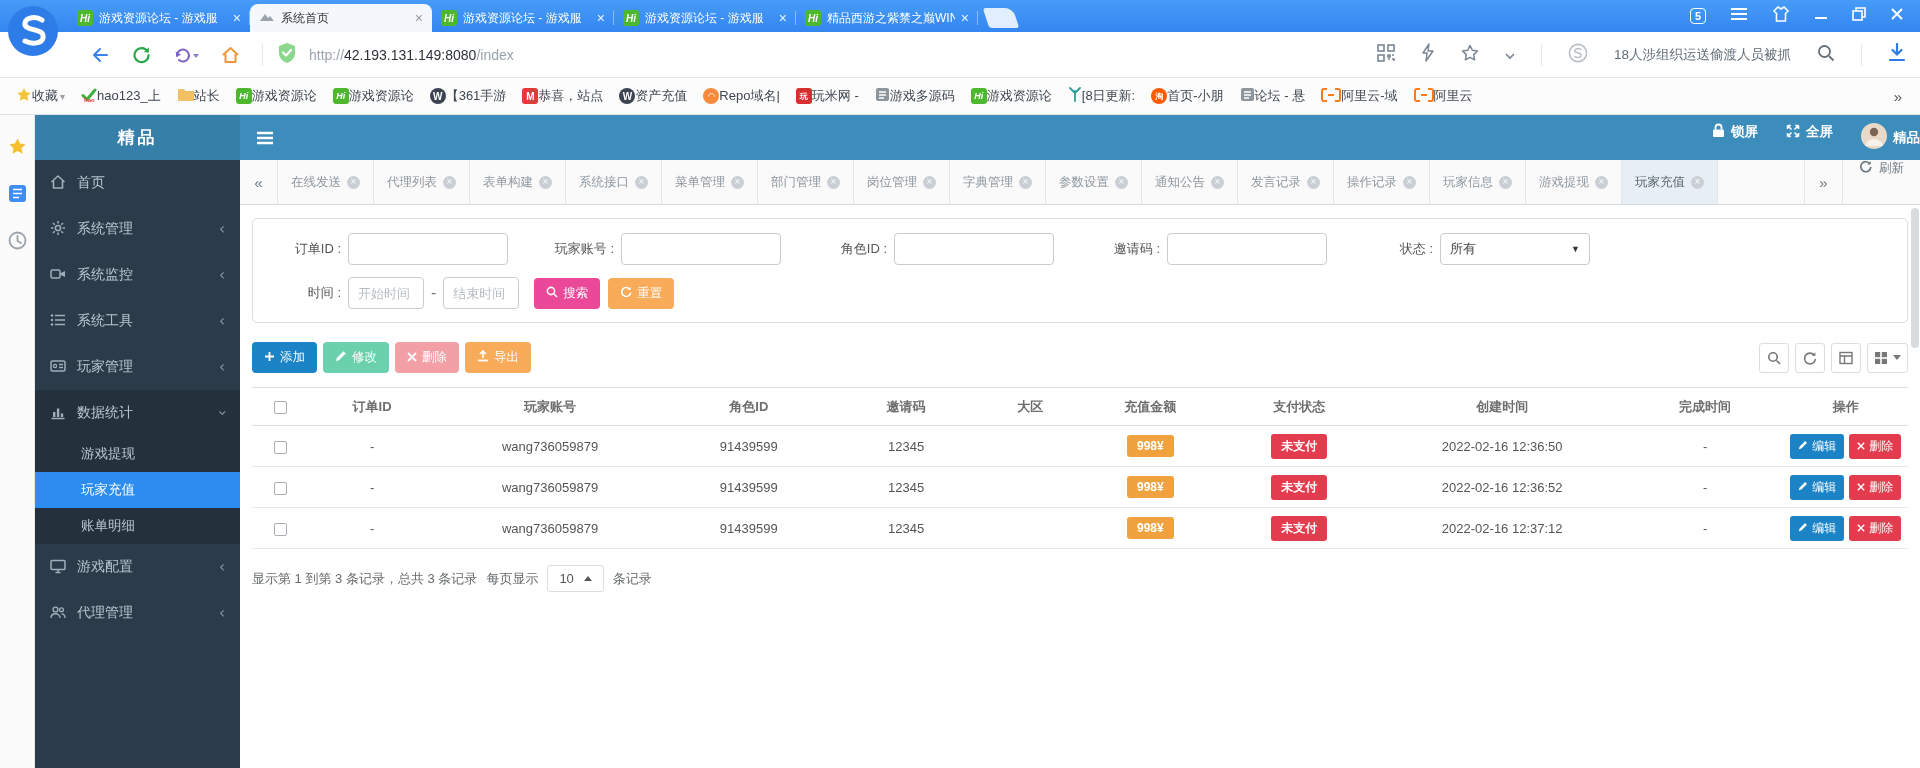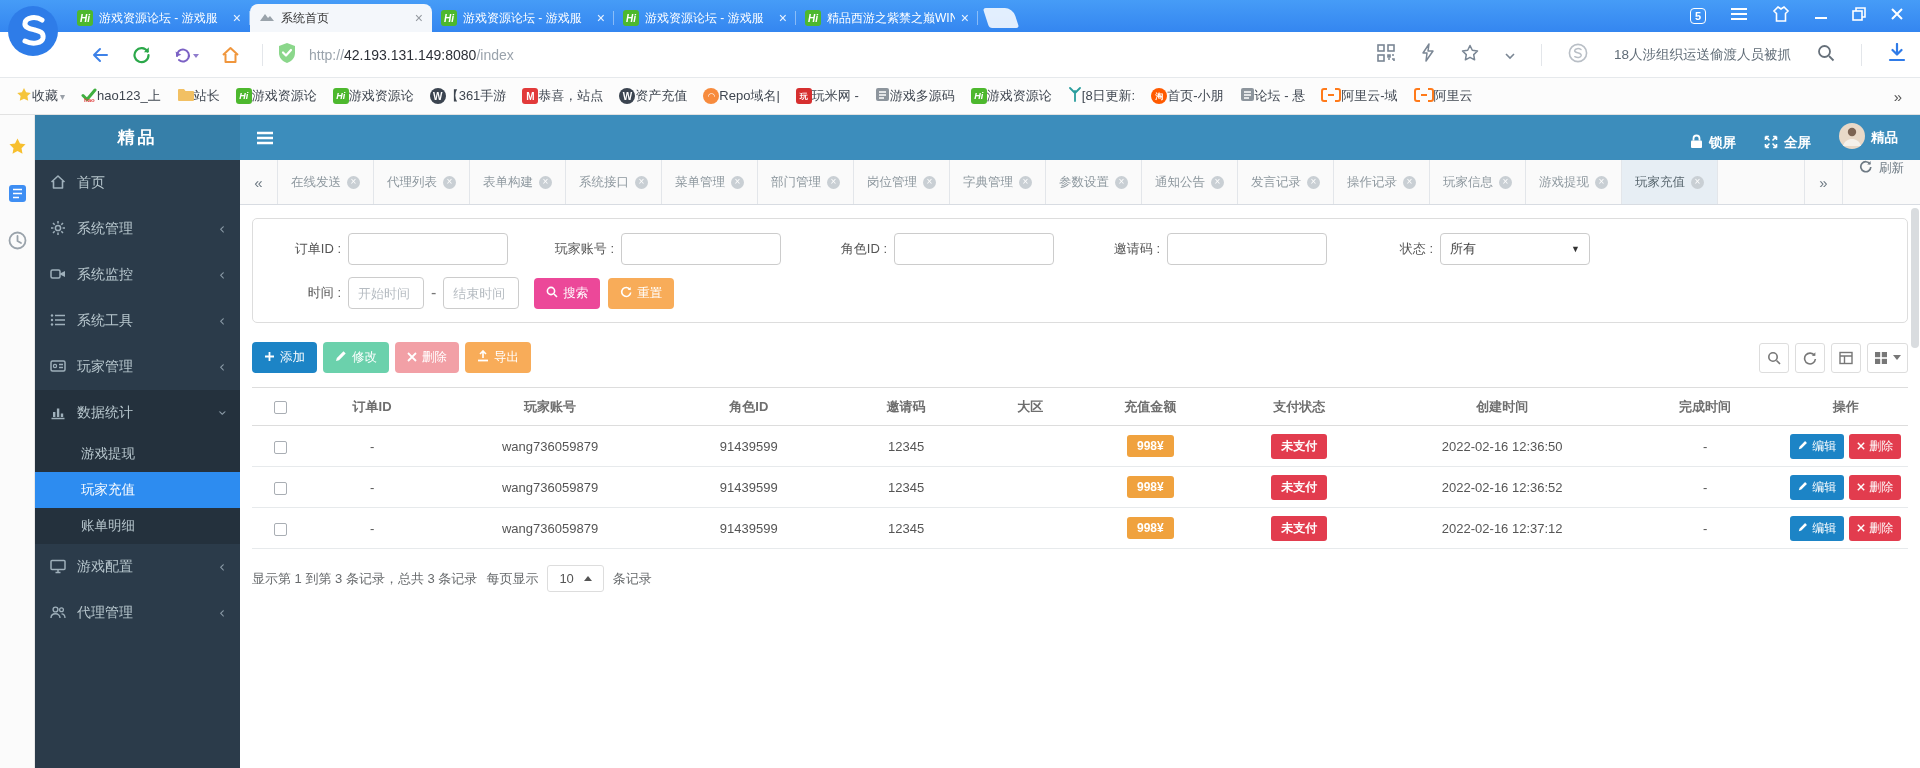--- a/index.html
+++ b/index.html
@@ -65,21 +65,21 @@
   .chev.down { display:inline-block; transform:rotate(-90deg); }
   .treeview { background:#24313d; }
   .submenu-item { height:36px; display:flex; align-items:center; padding-left:46px;
     color:#b8c7ce; font-size:13.5px; cursor:pointer; }
   .submenu-item.active { background:#2d8cf0; color:#fff; }
 
   
   .app-header { position:absolute; left:240px; top:115px; right:0; height:45px; background:#3c8dbc;
     display:flex; align-items:center; }
   .toggle { width:50px; height:45px; display:flex; align-items:center; justify-content:center; cursor:pointer; }
-  .header-right { margin-left:auto; display:flex; align-items:flex-end; gap:28px; padding-right:22px;
+  .header-right { margin-left:auto; display:flex; align-items:flex-start; gap:28px; 
     color:#fff; font-size:13.5px; font-weight:bold; }
   .hr-item { display:flex; align-items:center; gap:6px; cursor:pointer; }
 
   
   .app-tabstrip { position:absolute; left:240px; top:160px; right:0; height:45px; background:#fafafa;
     border-bottom:1px solid #d8dce2; display:flex; align-items:stretch; font-size:12.5px; color:#8e989f; }
   .ts-nav { width:38px; display:flex; align-items:center; justify-content:center; border-right:1px solid #e3e6ea;
     color:#6e7a84; font-size:15px; cursor:pointer; }
   .ts-nav.right { border-left:1px solid #e3e6ea; border-right:none; }
   .ts-tab { padding:0 13px; display:flex; align-items:center; gap:6px; border-right:1px solid #e3e6ea; cursor:pointer; white-space:nowrap; }

